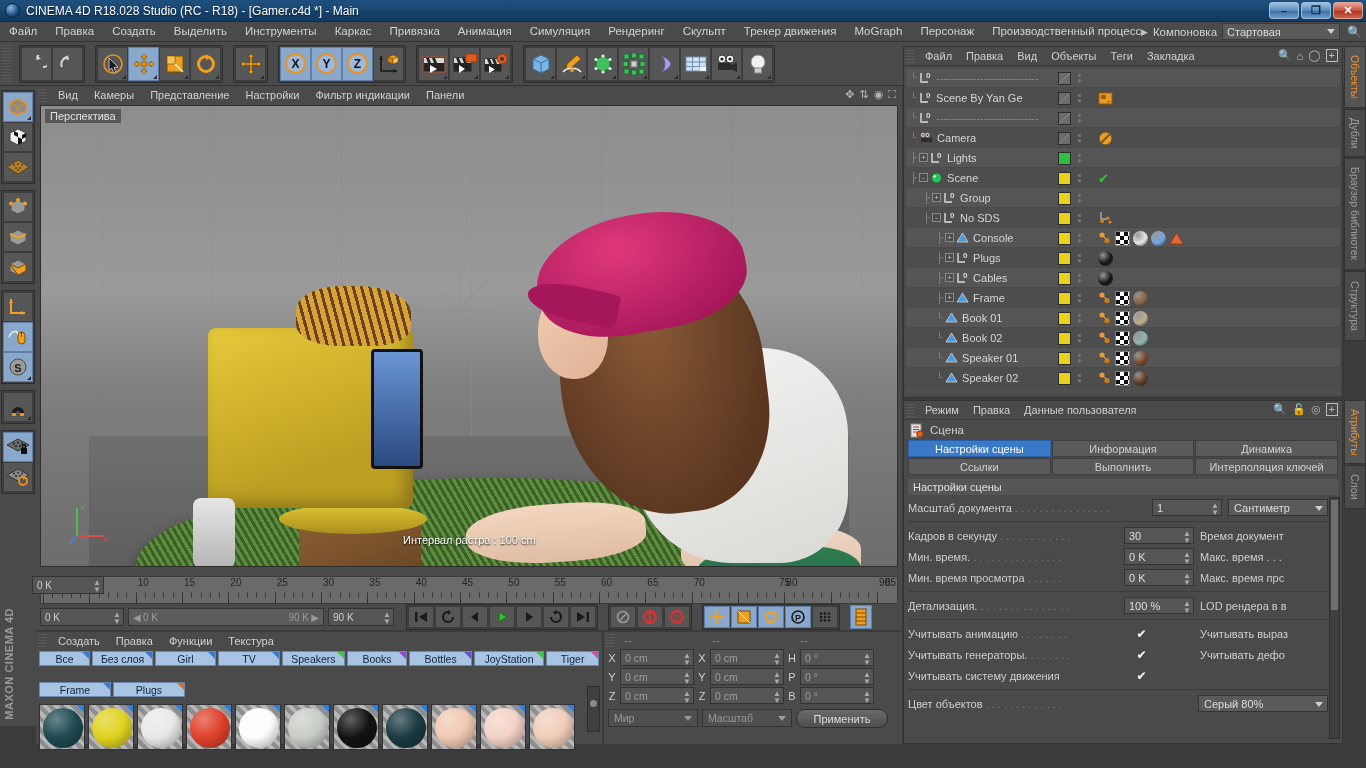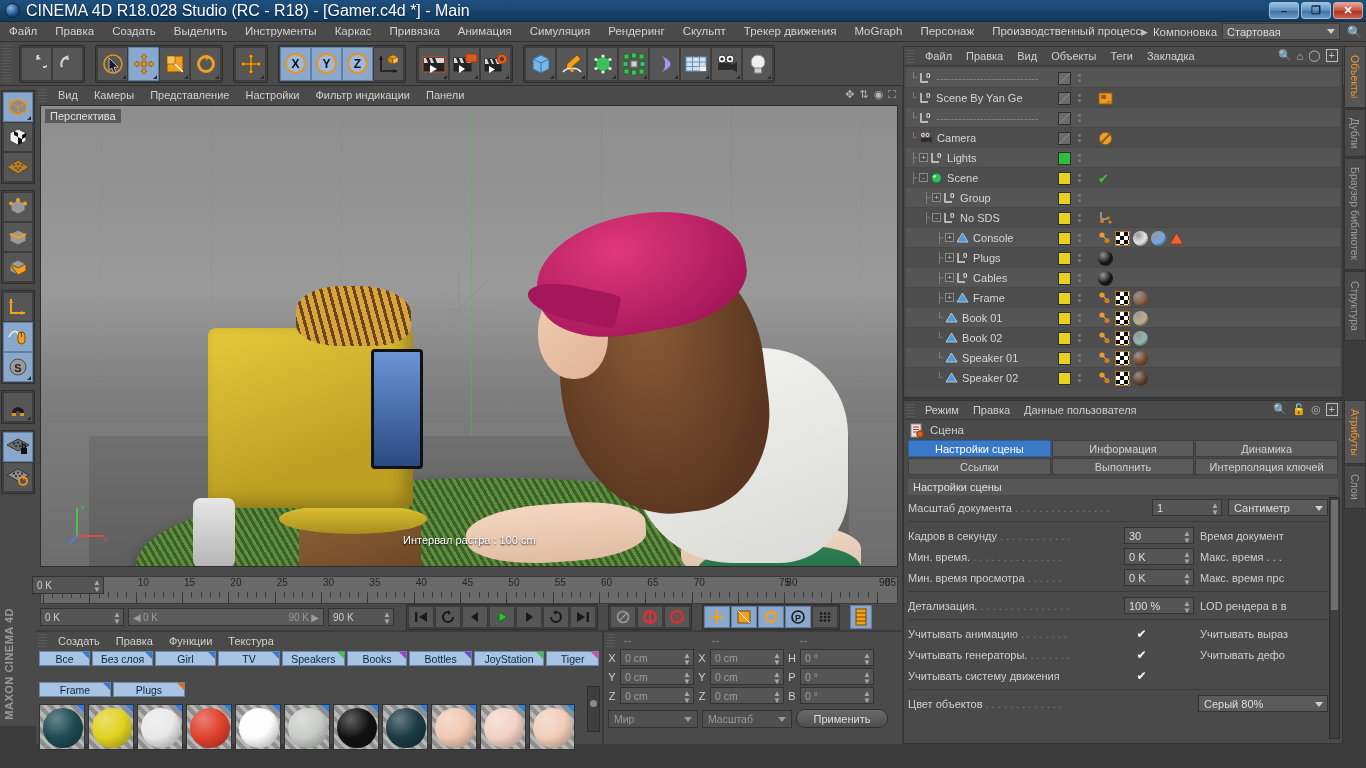--- a/index.html
+++ b/index.html
@@ -17,21 +17,21 @@
     position:absolute; left:0; top:0; width:1366px; height:22px;
     background:linear-gradient(180deg,#1f4f7e 0%, #1a4872 45%, #16416a 55%, #123a60 100%);
     border-bottom:1px solid #0d2c4a;
     display:flex; align-items:center; padding-left:5px;
   }
   .tb-icon{
     width:15px; height:15px; border-radius:50%;
     background:radial-gradient(circle at 35% 30%, #8fb7dd, #1e4f86 60%, #0b2a4d);
     border:1px solid #0a2440; margin-right:6px; flex:0 0 auto;
   }
-  .tb-title{ color:#ffffff; font-size:16px; white-space:nowrap; text-shadow:0 1px 1px #06203b; }
+  .tb-title{ color:#ffffff; font-size:12px; white-space:nowrap; text-shadow:0 1px 1px #06203b; }
   .tb-buttons{ position:absolute; right:3px; top:2px; display:flex; gap:2px; }
   .tb-btn{
     width:30px; height:17px; border:1px solid #9dbcd8; border-radius:3px;
     background:linear-gradient(180deg,#9ec3e4,#5b8cbb 50%,#3e6e9f 51%,#6a9acb);
     display:flex; align-items:center; justify-content:center;
     color:#0a2440; font-size:11px; font-weight:bold;
   }
   .tb-btn.close{
     background:linear-gradient(180deg,#e8a79a,#c4503c 50%,#a8301c 51%,#cf604b);
     border-color:#d9a496; color:#fff;
@@ -193,21 +193,21 @@
 
   
   .coord{ position:absolute; left:604px; top:632px; width:298px; height:112px; background:#4a4a4a; }
   .cd-head{ height:16px; display:flex; align-items:center; color:#8f8f8f; font-size:11px; }
   .cd-head span{ width:88px; text-align:left; padding-left:6px;}
   .cd-rows{ padding:1px 3px; }
   .cd-row{ display:flex; align-items:center; gap:3px; margin-bottom:2px; }
   .cd-lab{ width:10px; color:#cfcfcf; font-size:11px; text-align:center;}
   .cd-in{ width:74px; height:17px; background:#555; border:1px solid #333; color:#9e9e9e;
      font-size:10.5px; display:flex; align-items:center; padding:0 4px; position:relative;}
-  .cd-foot{ display:flex; gap:4px; padding:2px 4px; align-items:center;}
+  .cd-foot{ display:flex; gap:4px; padding:2px 4px; align-items:flex-start;}
   .cd-sel{ width:90px; height:18px; background:#4f4f4f; border:1px solid #333; color:#999;
      font-size:10.5px; display:flex; align-items:center; padding:0 5px; position:relative;}
   .cd-apply{ width:92px; height:19px; border-radius:9px; background:linear-gradient(180deg,#6a6a6a,#4e4e4e);
      border:1px solid #2f2f2f; color:#ddd; font-size:11px; display:flex; align-items:center; justify-content:center;}
 
   
   .objman{ position:absolute; left:903px; top:46px; width:440px; height:352px; background:#4a4a4a;
      border:1px solid #333;}
   .om-menu{ height:19px; display:flex; align-items:center; border-bottom:1px solid #3a3a3a; }
   .om-menu .mi{ padding:0 7px; font-size:11px; color:#d0d0d0;}

